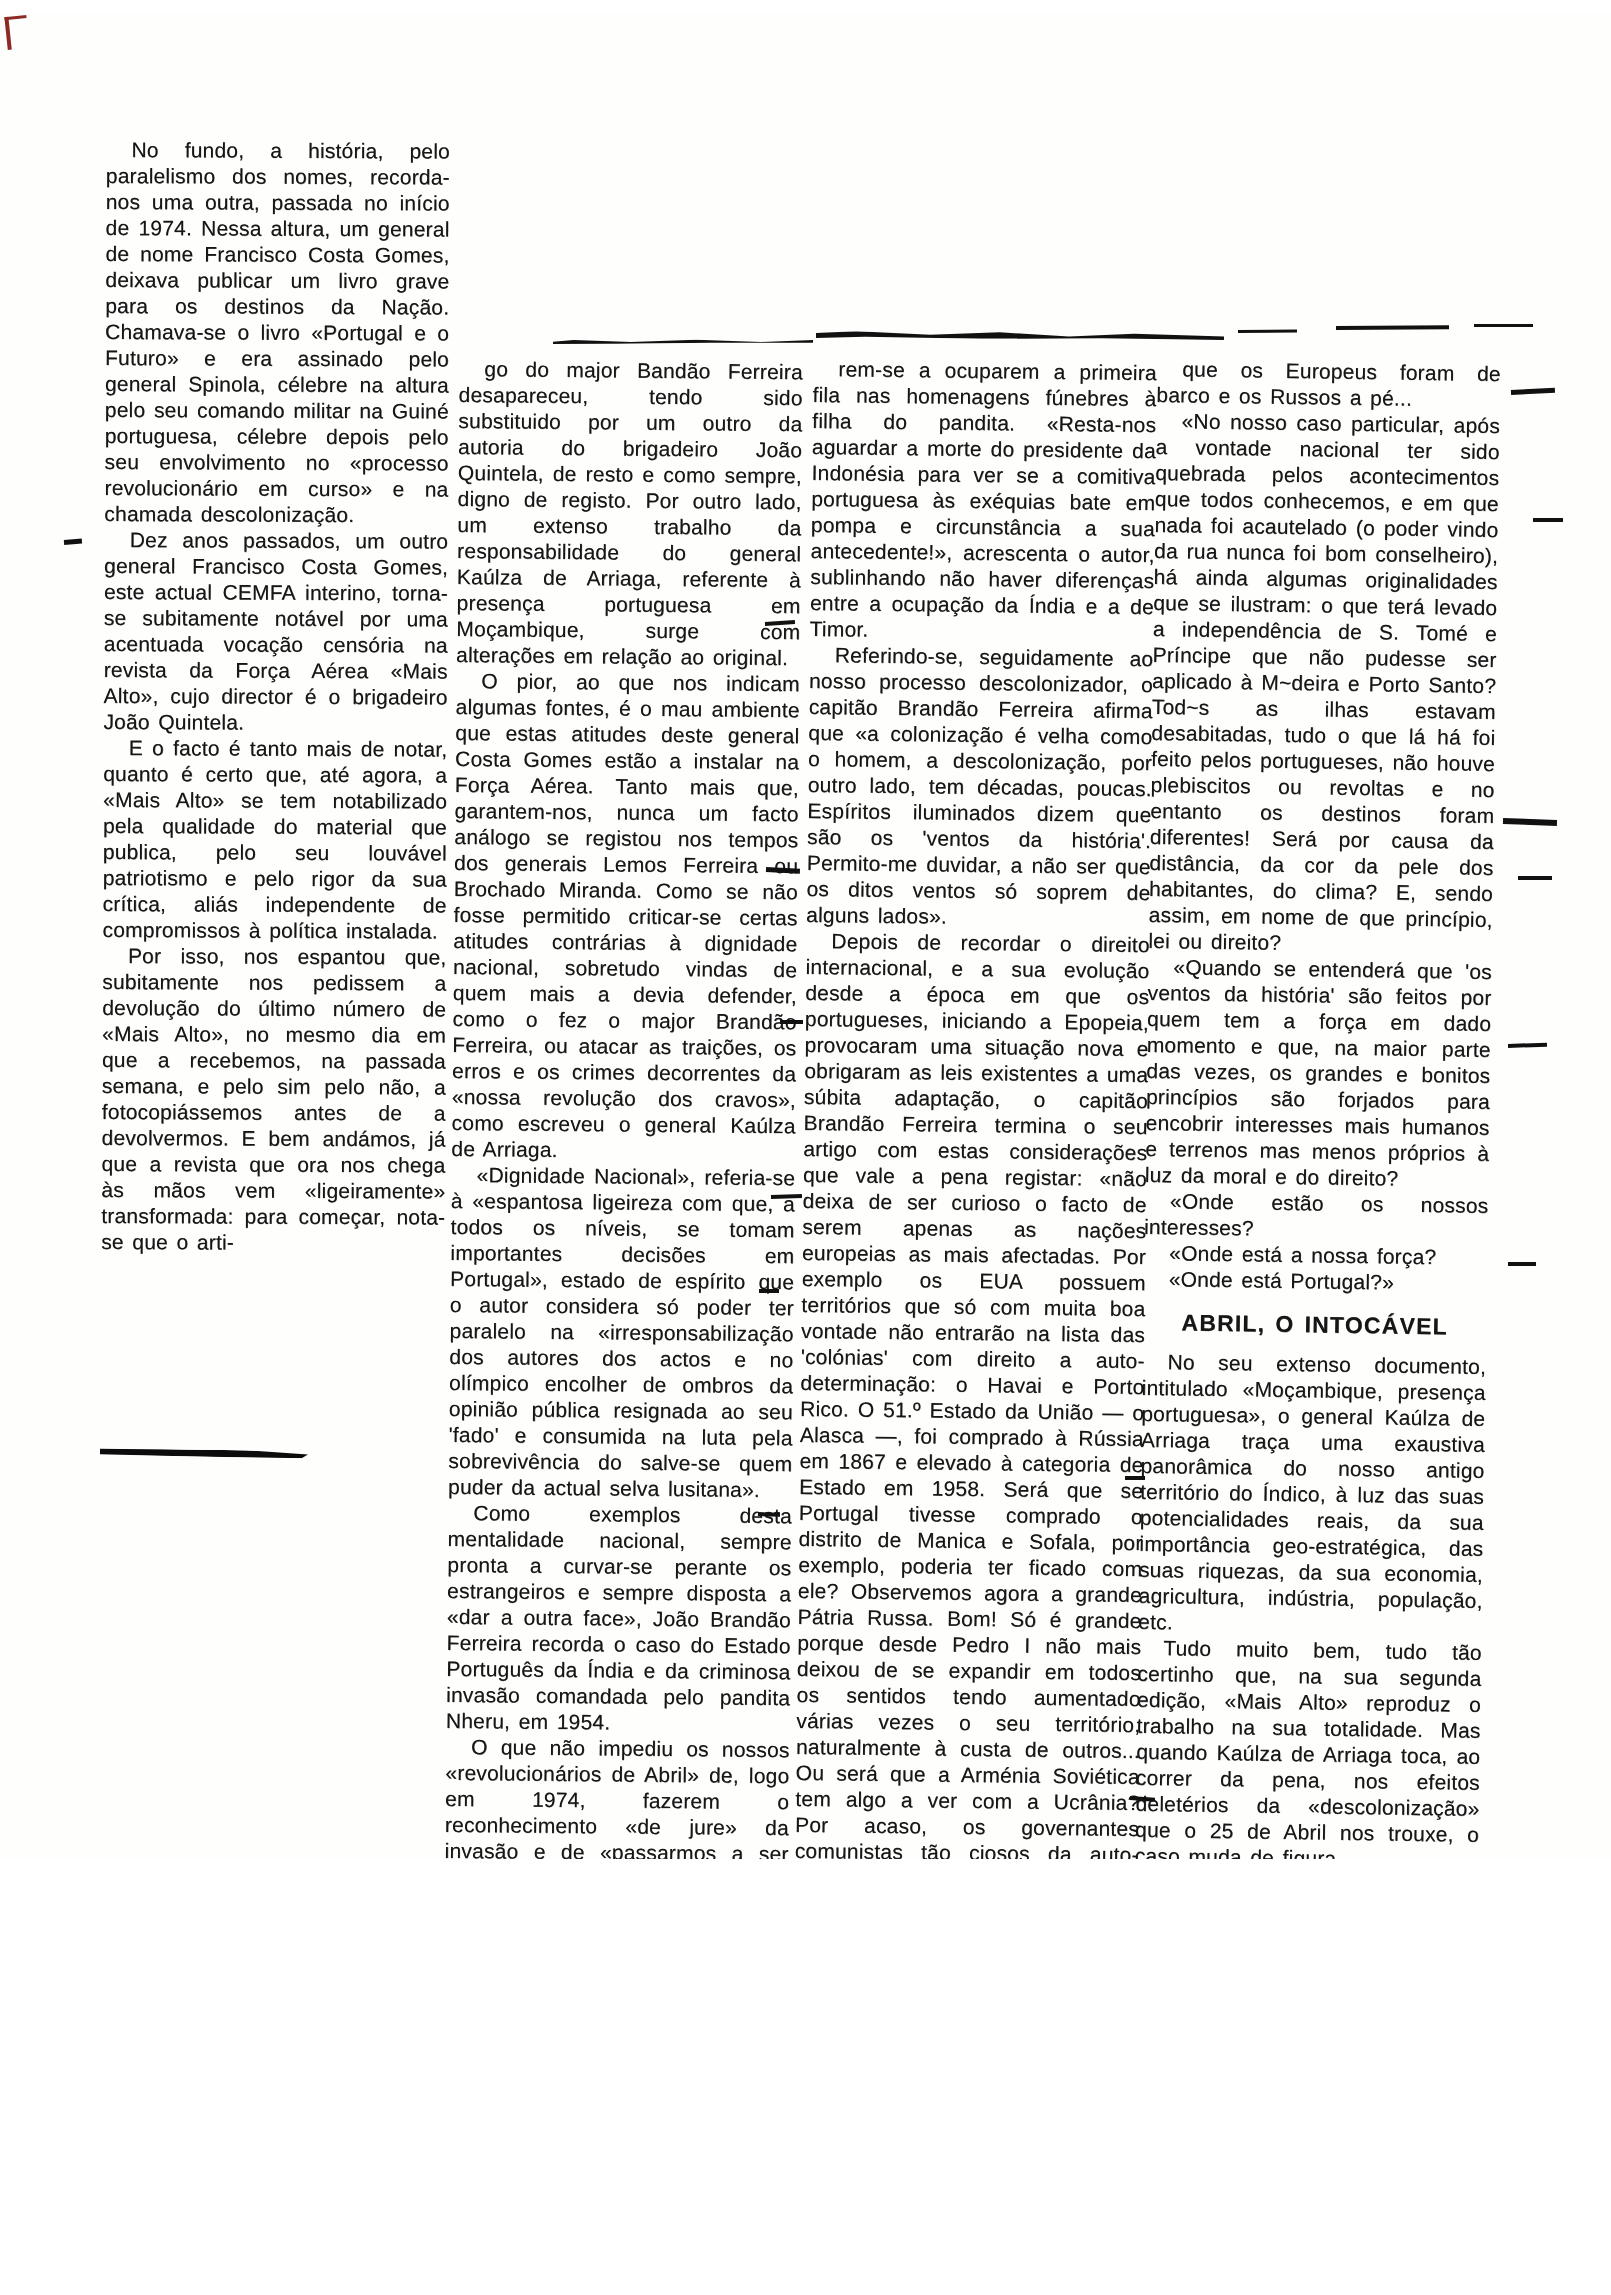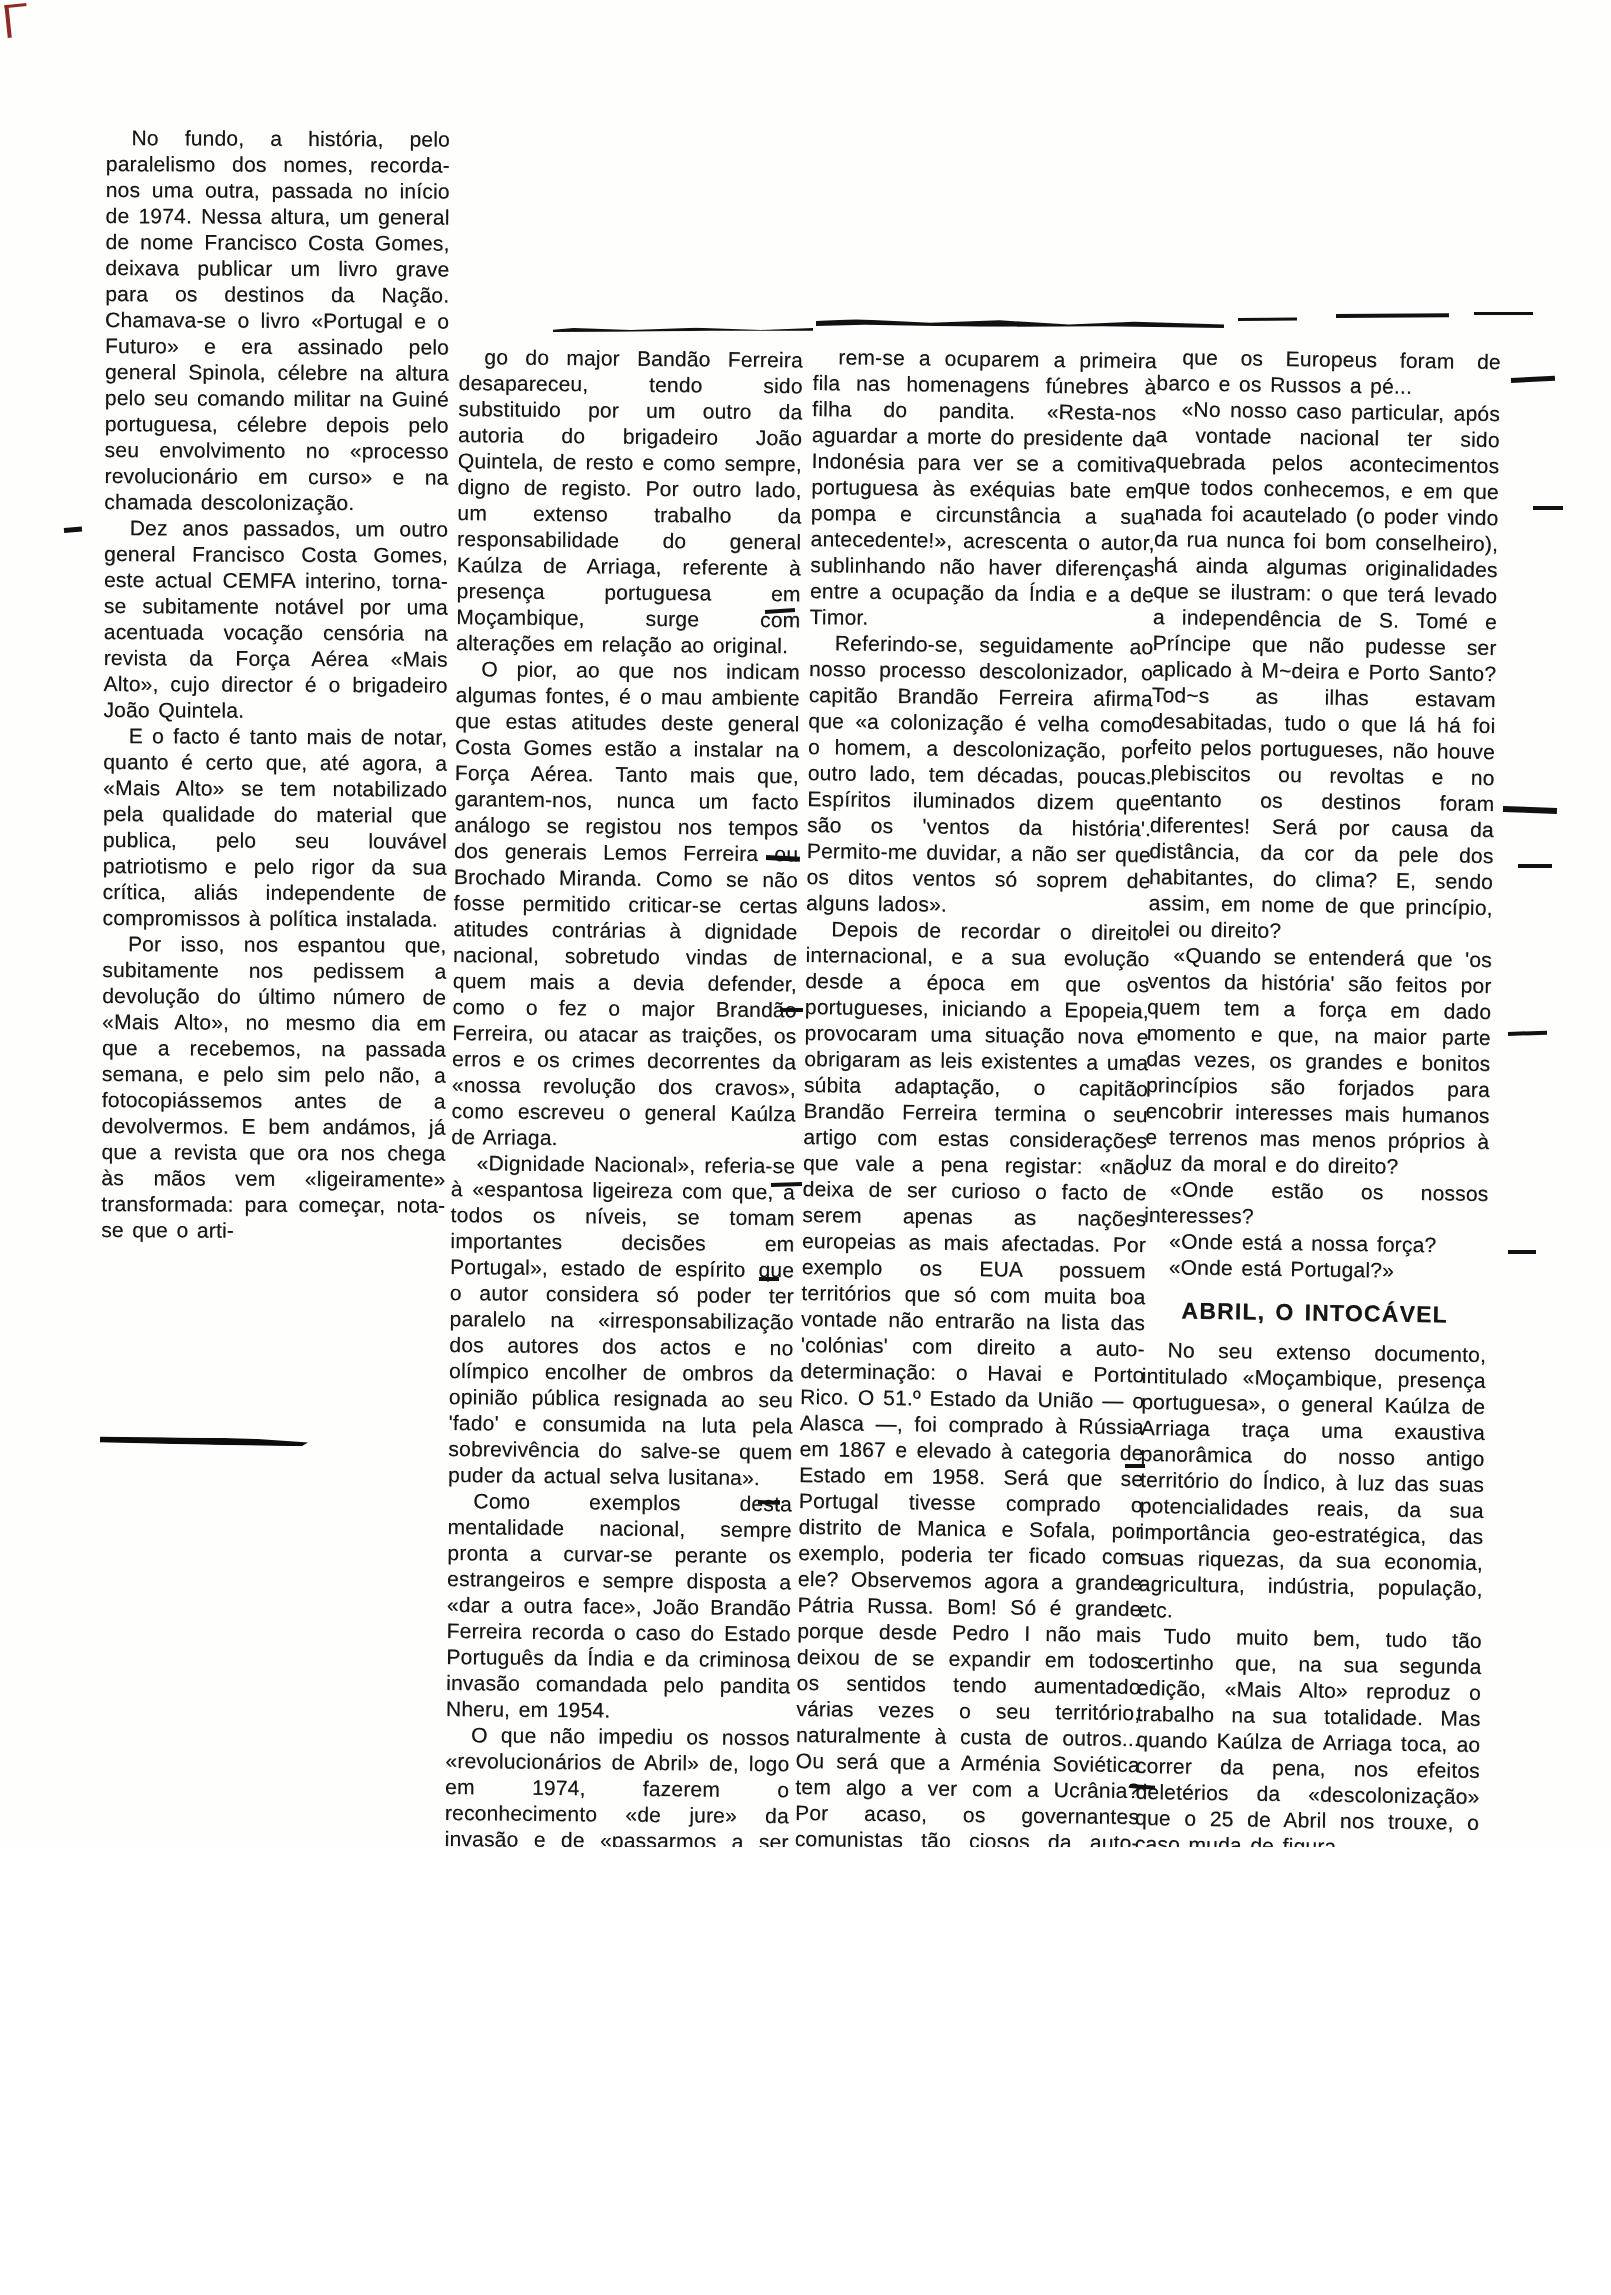--- a/index.html
+++ b/index.html
@@ -8,20 +8,21 @@
     background: #ffffff;
   }
   #page {
     position: relative;
     width: 1612px;
     height: 1847px;
     background: #fefefdff;
     overflow: hidden;
     font-family: "Liberation Sans", "DejaVu Sans", sans-serif;
     color: #161616;
+    margin-top: 12px;
   }
   .col {
     position: absolute;
     width: 344px;
     text-align: justify;
     font-size: 21px;
     line-height: 26px;
     letter-spacing: 0.2px;
     word-spacing: 2.5px;
     transform-origin: top left;

